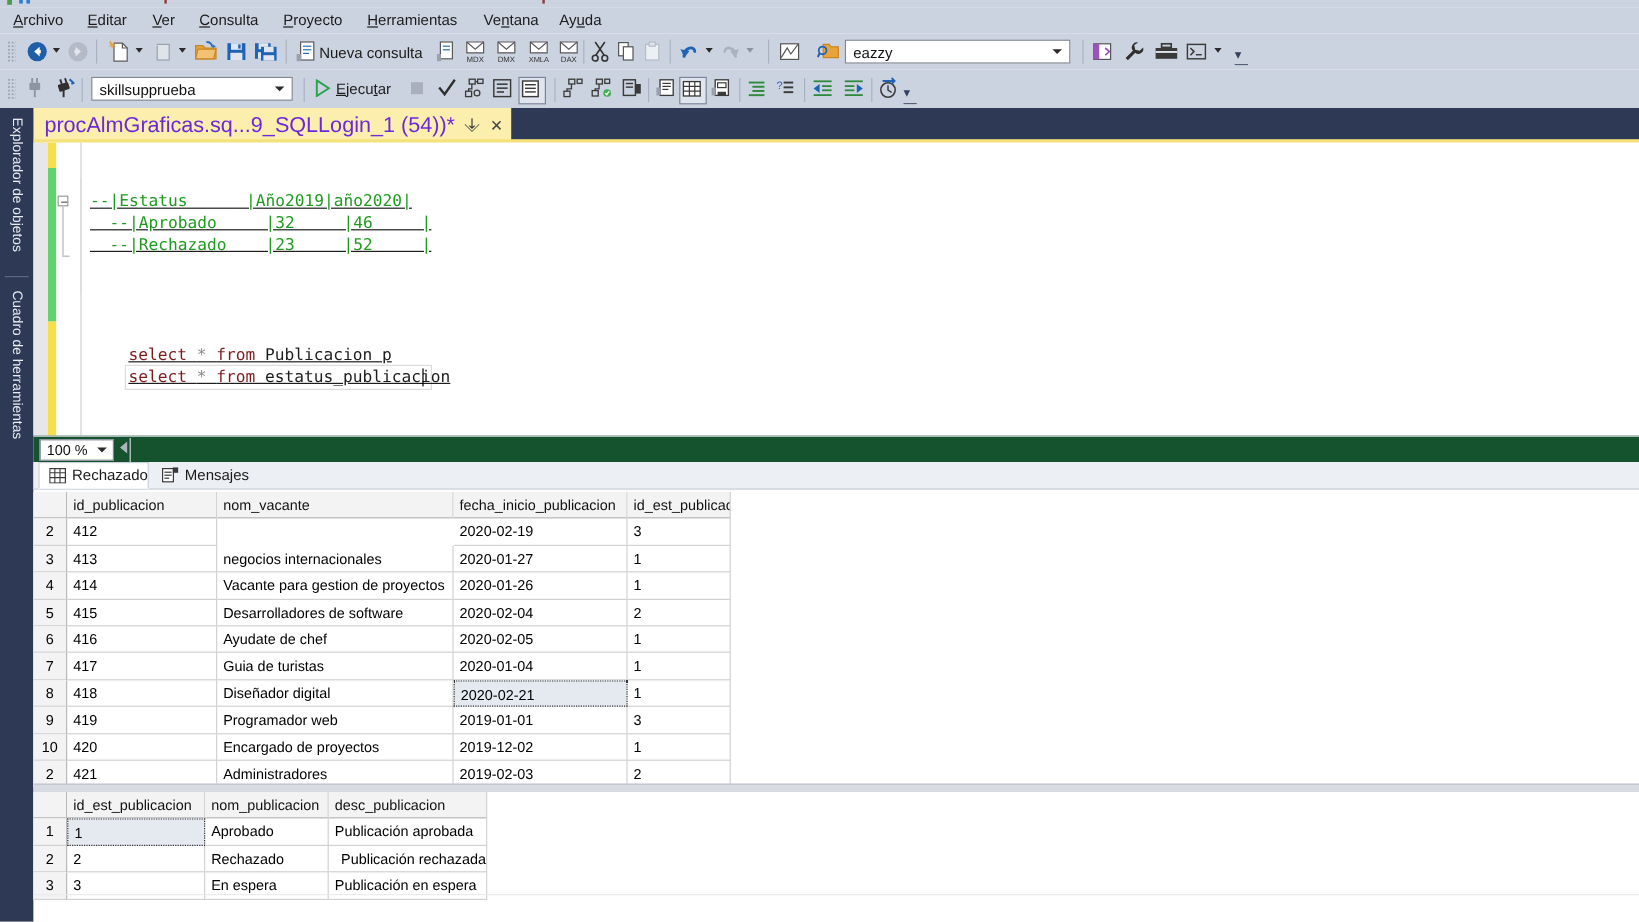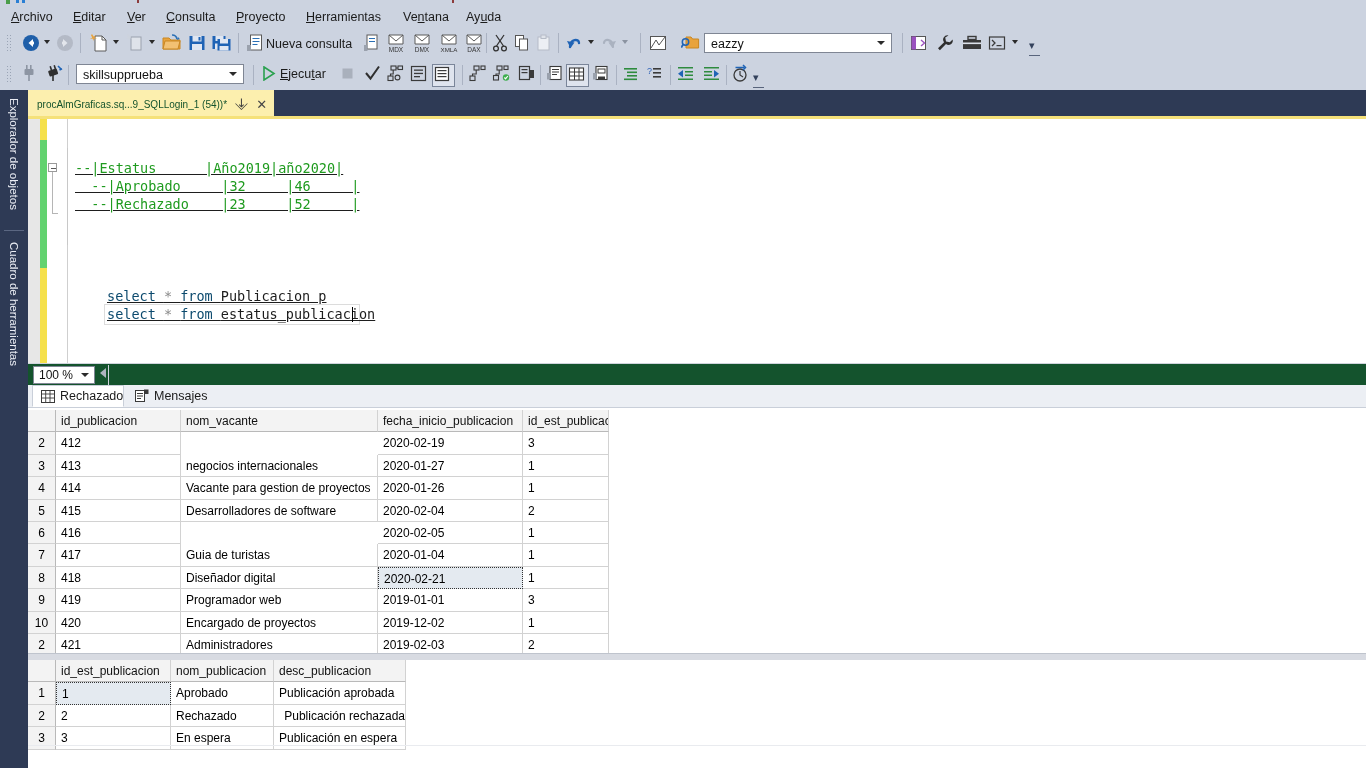--- a/index.html
+++ b/index.html
@@ -46,42 +46,42 @@
               font-size:12.5px;color:#111;white-space:nowrap;}
   .combo .arr{position:absolute;right:6px;top:50%;margin-top:-2px;width:0;height:0;
               border-left:4px solid transparent;border-right:4px solid transparent;
               border-top:4px solid #2b2b2b;}
 
   
   .tabstrip{position:absolute;left:28px;top:90px;width:1338px;height:28px;background:#2e3a55;}
   .tabstrip-underline{position:absolute;left:28px;top:116px;width:1338px;height:3px;background:#f5e17a;}
   .doctab{position:absolute;left:0px;top:0px;height:28px;background:#fcefae;
           display:flex;align-items:center;padding:0 7px 0 9px;box-sizing:border-box;}
-  .doctab .t{font-size:10px;color:#14532d;white-space:nowrap;}
+  .doctab .t{font-size:18px;color:#6d28d9;white-space:nowrap;}
   .pin{margin-left:9px;color:#3b3b3b;font-size:12px;transform:rotate(45deg);display:inline-block;}
   .xclose{margin-left:10px;color:#474747;font-size:13px;font-weight:600;line-height:1;}
 
   
   .leftrail{position:absolute;left:0;top:90px;width:28px;height:678px;background:#2e3a55;}
   .leftrail .sep{position:absolute;left:4px;width:20px;height:1px;background:#5b6782;}
   .vtab{position:absolute;left:0;width:28px;color:#e9ecf3;font-size:11.5px;white-space:nowrap;}
   .vtab span{display:block;transform:rotate(90deg);transform-origin:left top;}
 
   
   .editor{position:absolute;left:28px;top:119px;width:1338px;height:244px;background:#ffffff;}
   .ed-gutter{position:absolute;left:0;top:0;width:12px;height:244px;background:#e7e7e7;}
   .chgbar{position:absolute;left:12px;width:7px;}
   .chgbar.yellow{background:#f5e04b;}
   .chgbar.green{background:#62d26f;}
   .ed-glyph{position:absolute;left:19px;top:0;width:20px;height:244px;background:#ffffff;}
   .ed-code{position:absolute;left:39px;top:0;right:0;height:244px;background:#ffffff;
            font-family:"DejaVu Sans Mono","Liberation Mono",monospace;font-size:13.5px;}
   .cline{position:absolute;left:0;white-space:pre;height:18px;line-height:18px;text-decoration:underline;}
   .c-comment{color:#1f9b1f;}
-  .c-kw{color:#0c4a6e;}
+  .c-kw{color:#7f1d1d;}
   .c-op{color:#8a8a8a;}
   .c-id{color:#1c1c1c;}
   .curline{position:absolute;border:1px solid #dcdcdc;background:#fff;height:19px;}
   .caret{position:absolute;width:1px;background:#000;height:15px;}
   .foldbox{position:absolute;width:9px;height:9px;border:1px solid #9a9a9a;background:#fff;
            box-sizing:border-box;}
   .foldbox:after{content:"";position:absolute;left:1.5px;top:3.5px;width:5px;height:1px;background:#5a5a5a;}
   .foldline{position:absolute;width:1px;background:#b5b5b5;}
   .foldline-h{position:absolute;height:1px;background:#b5b5b5;}
 
@@ -638,20 +638,21 @@
         <div class="grow" style="top: 89.6px;">
           <div class="gcell rowhdr" style="left: 0px; width: 28px;">5</div>
           <div class="gcell" style="left: 28px; width: 125px;">415</div>
           <div class="gcell" style="left: 153px; width: 197px;">Desarrolladores de software</div>
           <div class="gcell" style="left: 350px; width: 145px;">2020-02-04</div>
           <div class="gcell" style="left: 495px; width: 86px;">2</div>
         </div>
         <div class="grow" style="top: 112px;">
           <div class="gcell rowhdr" style="left: 0px; width: 28px;">6</div>
           <div class="gcell" style="left: 28px; width: 125px;">416</div>
+          <div class="gcell" style="left: 153px; width: 197px;">Ayudate de chef</div>
           <div class="gcell" style="left: 350px; width: 145px;">2020-02-05</div>
           <div class="gcell" style="left: 495px; width: 86px;">1</div>
         </div>
         <div class="grow" style="top: 134.4px;">
           <div class="gcell rowhdr" style="left: 0px; width: 28px;">7</div>
           <div class="gcell" style="left: 28px; width: 125px;">417</div>
           <div class="gcell" style="left: 153px; width: 197px;">Guia de turistas</div>
           <div class="gcell" style="left: 350px; width: 145px;">2020-01-04</div>
           <div class="gcell" style="left: 495px; width: 86px;">1</div>
         </div>

